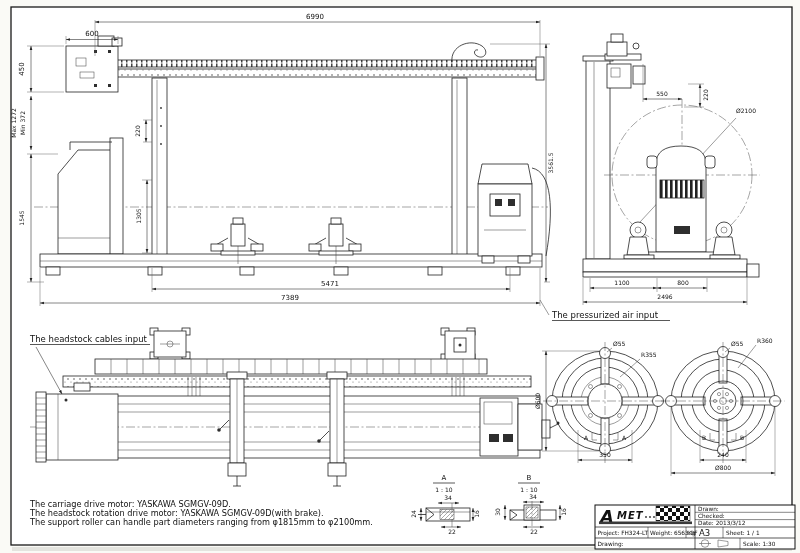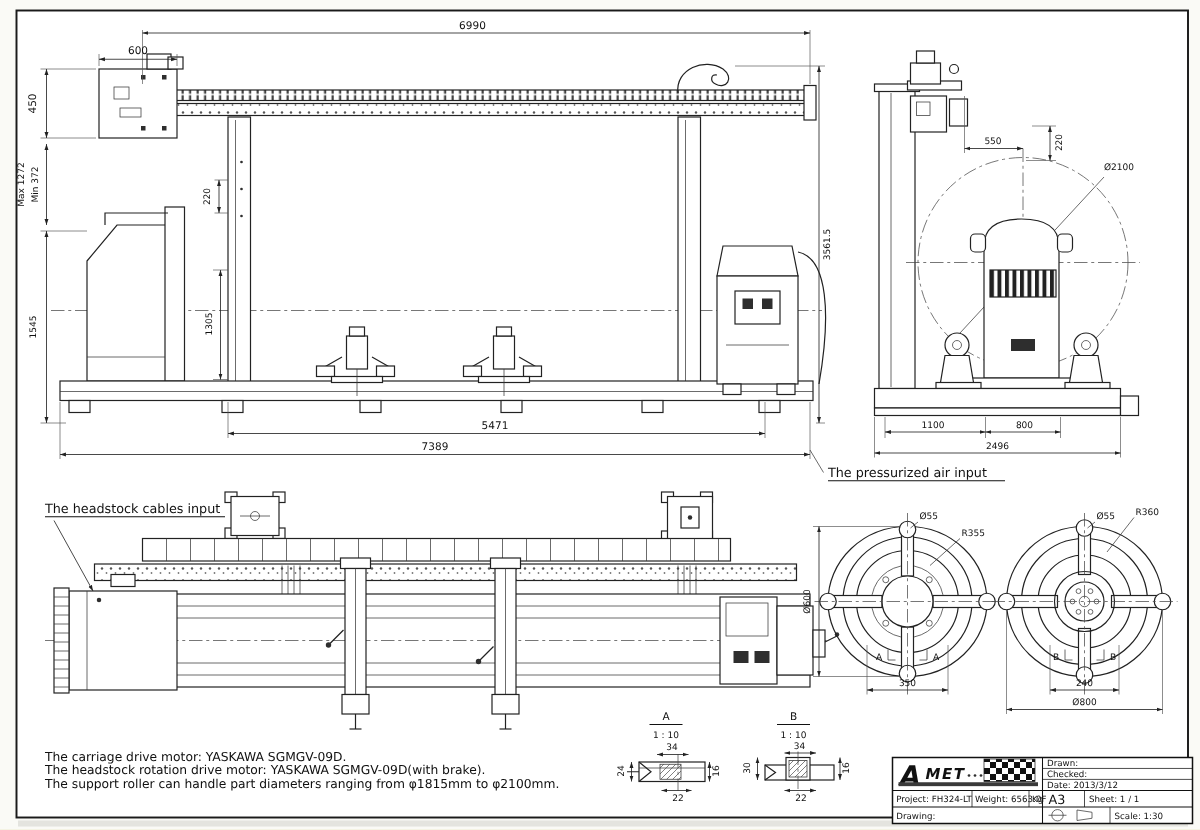--- a/index.html
+++ b/index.html
@@ -1,16 +1,16 @@
 <!DOCTYPE html>
 <html><head>
 <meta charset="utf-8">
 <style>
   html,body{margin:0;padding:0;background:#e9e9e4;}
-  .page{position:relative;width:800px;height:553px;background:#fef9c3;overflow:hidden;}
+  .page{position:relative;width:800px;height:553px;background:#eab308;overflow:hidden;}
   svg{font-family:"DejaVu Sans",sans-serif;display:block;}
   .s{fill:none;stroke:#222;stroke-width:0.8;}
   .s2{fill:#ffffff;stroke:#222;stroke-width:0.8;}
   .sf{fill:#2e2e2e;stroke:none;}
   .thin{fill:none;stroke:#3a3a3a;stroke-width:0.5;}
   .cl{fill:none;stroke:#4a4a4a;stroke-width:0.5;stroke-dasharray:9 2.5 2 2.5;}
   .dl{stroke:#222;stroke-width:0.55;fill:none;}
   .xl{stroke:#555;stroke-width:0.45;fill:none;}
   .d{font-size:7px;fill:#111;text-anchor:middle;}
   .ds{font-size:6px;fill:#111;text-anchor:middle;}

